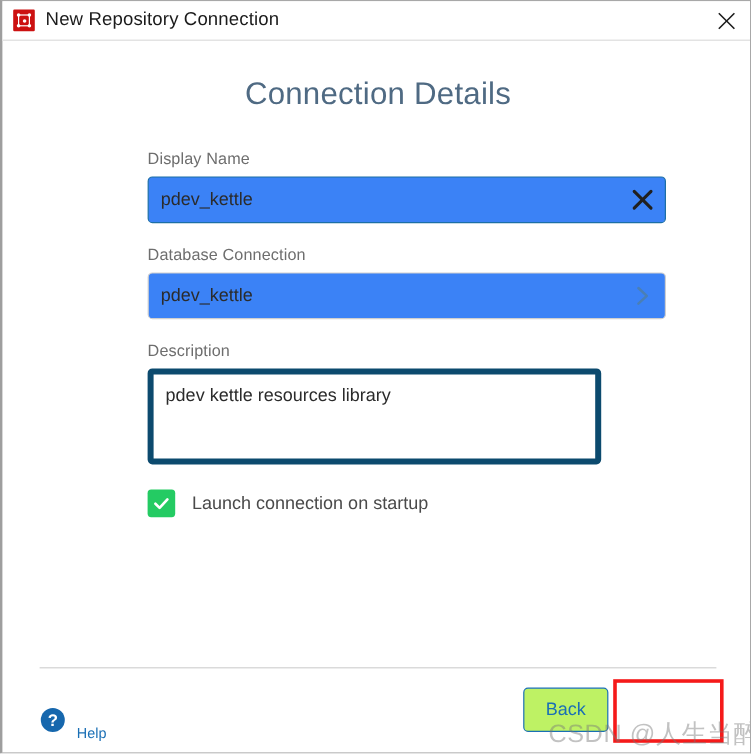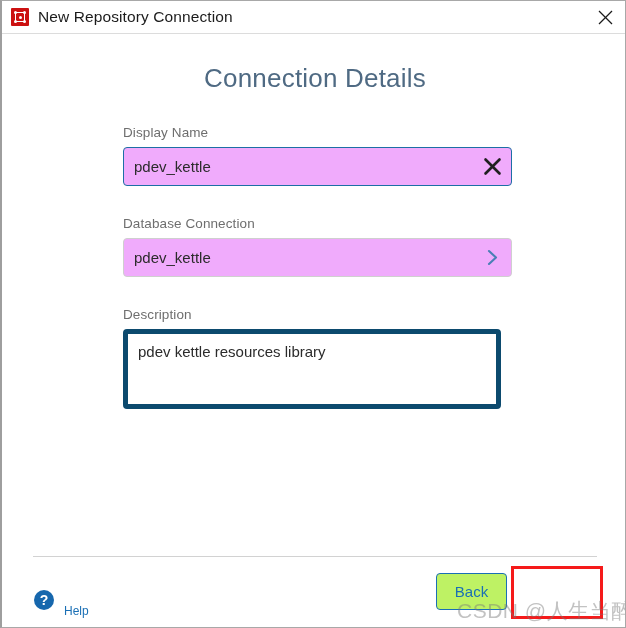--- a/index.html
+++ b/index.html
@@ -76,28 +76,28 @@
 
   
   #form { position: absolute; left: 121px; top: 124px; width: 378px; }
 
   .field-label {
     font-size: 13.5px;
     color: #6e6e6e;
     margin-bottom: 7px;
     letter-spacing: 0.1px;
   }
-  .field-group { margin-bottom: 30px; }
+  .field-group { margin-bottom: 19px; }
 
   .input-wrap {
     position: relative;
-    width: 389px;
+    width: 432px;
     height: 39px;
     border-radius: 4px;
-    background: #f0abfc;
+    background: #3b82f6;
     display: flex;
     align-items: center;
   }
   .input-wrap.focused { border: 1.5px solid #1d6fa5; }
   .input-wrap.plain   { border: 1px solid #cfcfcf; }
 
   .input-value {
     flex: 1;
     padding-left: 10px;
     font-size: 15px;
@@ -269,20 +269,28 @@
 
     <div class="field-group">
       <div class="field-label">Description</div>
       <div class="textarea-wrap">
         <div class="textarea-value">pdev kettle resources library</div>
       </div>
     </div>
 
   </div>
 
+  <div id="checkbox-row">
+    <div id="checkbox-box">
+      <svg width="15" height="15" viewBox="0 0 15 15">
+        <polyline points="2.5,7.8 6,11.2 12.5,4.2" fill="none" stroke="#ffffff" stroke-width="2.2" stroke-linecap="round" stroke-linejoin="round"></polyline>
+      </svg>
+    </div>
+    <div id="checkbox-label">Launch connection on startup</div>
+  </div>
 
   <div id="divider"></div>
 
   <div id="help">
     <svg width="22" height="22" viewBox="0 0 22 22">
       <circle cx="11" cy="11" r="10" fill="#1667ad"></circle>
       <text x="11" y="16" text-anchor="middle" font-family="Liberation Sans, sans-serif" font-size="14" font-weight="bold" fill="#ffffff">?</text>
     </svg>
     <span id="help-label">Help</span>
   </div>

